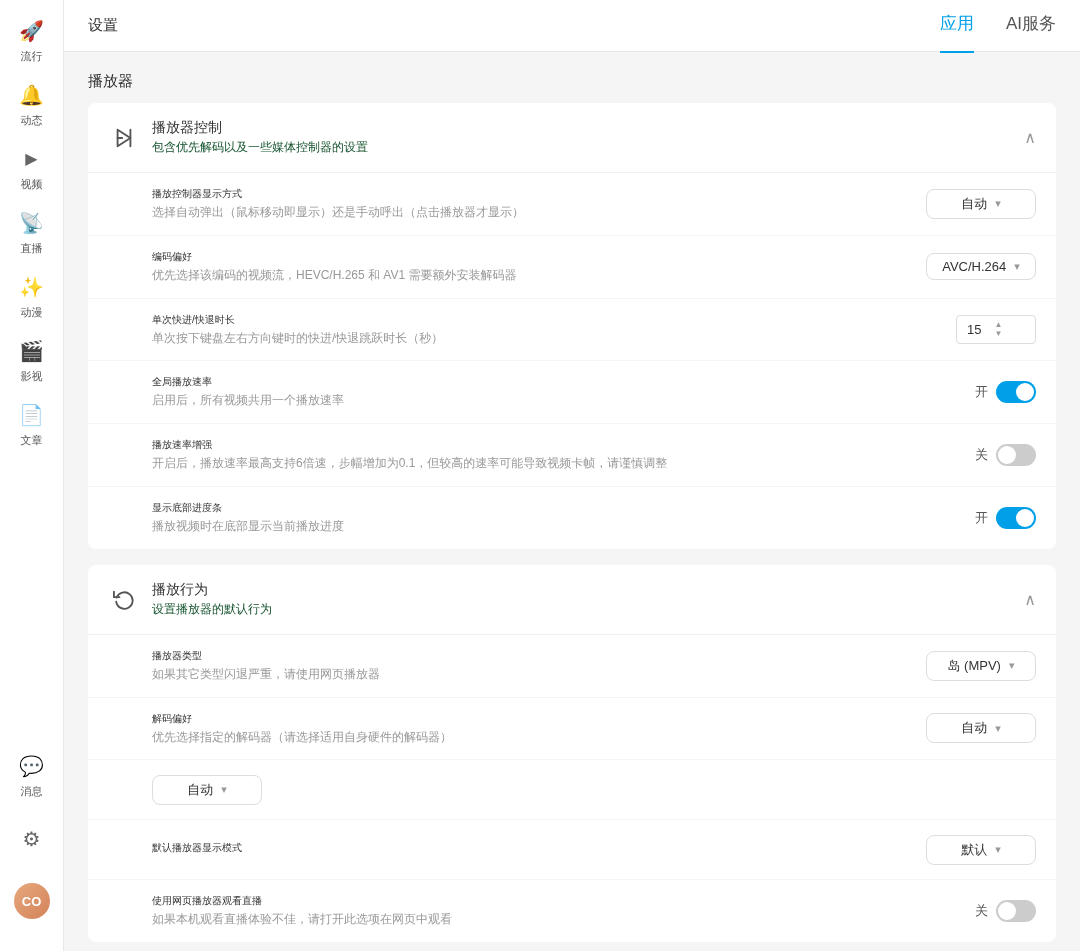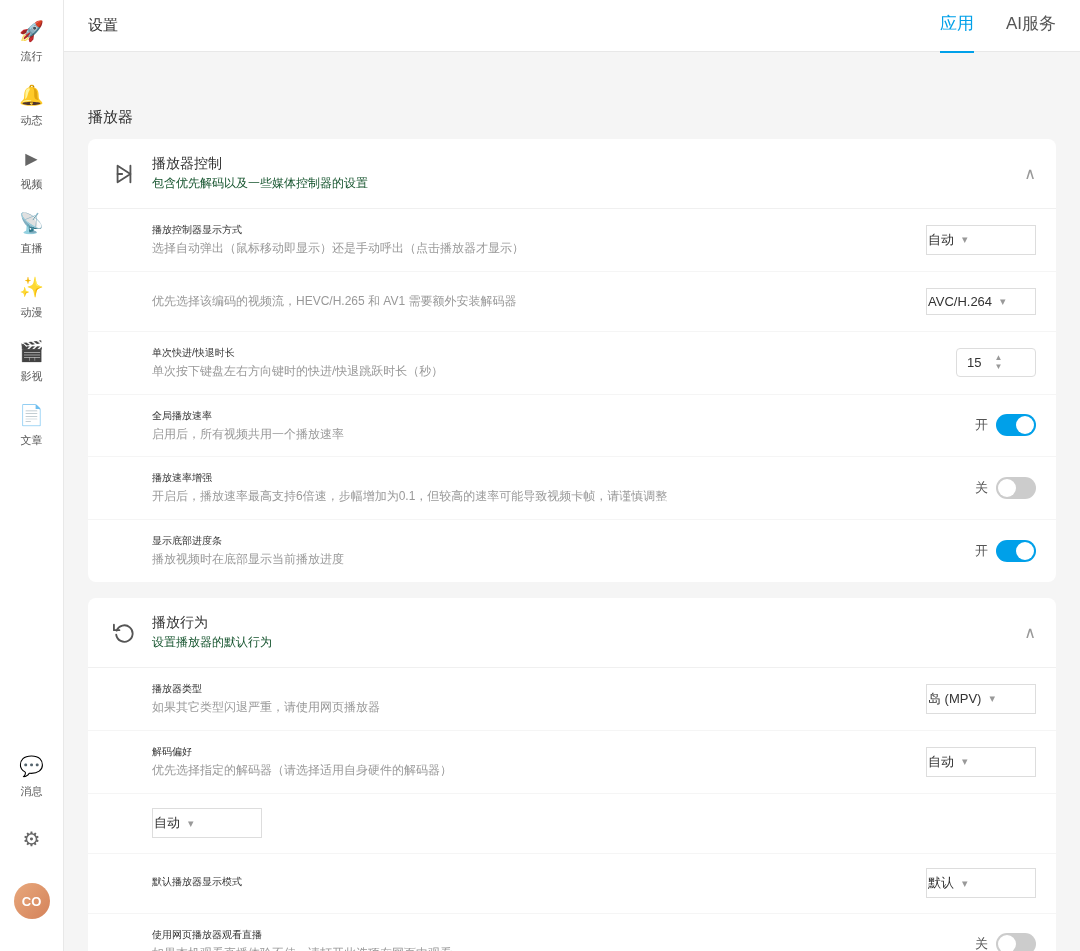--- a/index.html
+++ b/index.html
@@ -101,21 +101,20 @@
     .content {
       flex: 1;
       overflow-y: auto;
       padding: 20px 24px;
     }
     .section-title {
       font-size: 15px;
       font-weight: 500;
       color: #333;
       margin-bottom: 12px;
-      margin-top: 36px;
     }
 
     
     .card {
       background: #fff;
       border-radius: 8px;
       margin-bottom: 16px;
       overflow: hidden;
     }
 
@@ -180,28 +179,28 @@
       align-items: center;
       gap: 8px;
       flex-shrink: 0;
     }
 
     
     .select-control {
       display: flex;
       align-items: center;
       border: 1px solid #ddd;
-      border-radius: 0;
+      border-radius: 8px;
       padding: 5px 1px;
       font-size: 13px;
       color: #333;
       background: #fff;
       cursor: pointer;
       min-width: 110px;
-      justify-content: flex-start;
+      justify-content: center;
       gap: 8px;
     }
     .select-control .chevron { color: #999; font-size: 11px; }
 
     
     .number-control {
       display: flex;
       align-items: center;
       border: 1px solid #ddd;
       border-radius: 4px;
@@ -339,20 +338,21 @@
         <div class="setting-row-right">
           <div class="select-control">
             <span>自动</span>
             <span class="chevron">▾</span>
           </div>
         </div>
       </div>
 
       <div class="setting-row">
         <div class="setting-row-left">
+          <div class="row-title">编码偏好</div>
           <div class="row-desc">优先选择该编码的视频流，HEVC/H.265 和 AV1 需要额外安装解码器</div>
         </div>
         <div class="setting-row-right">
           <div class="select-control">
             <span>AVC/H.264</span>
             <span class="chevron">▾</span>
           </div>
         </div>
       </div>
 

